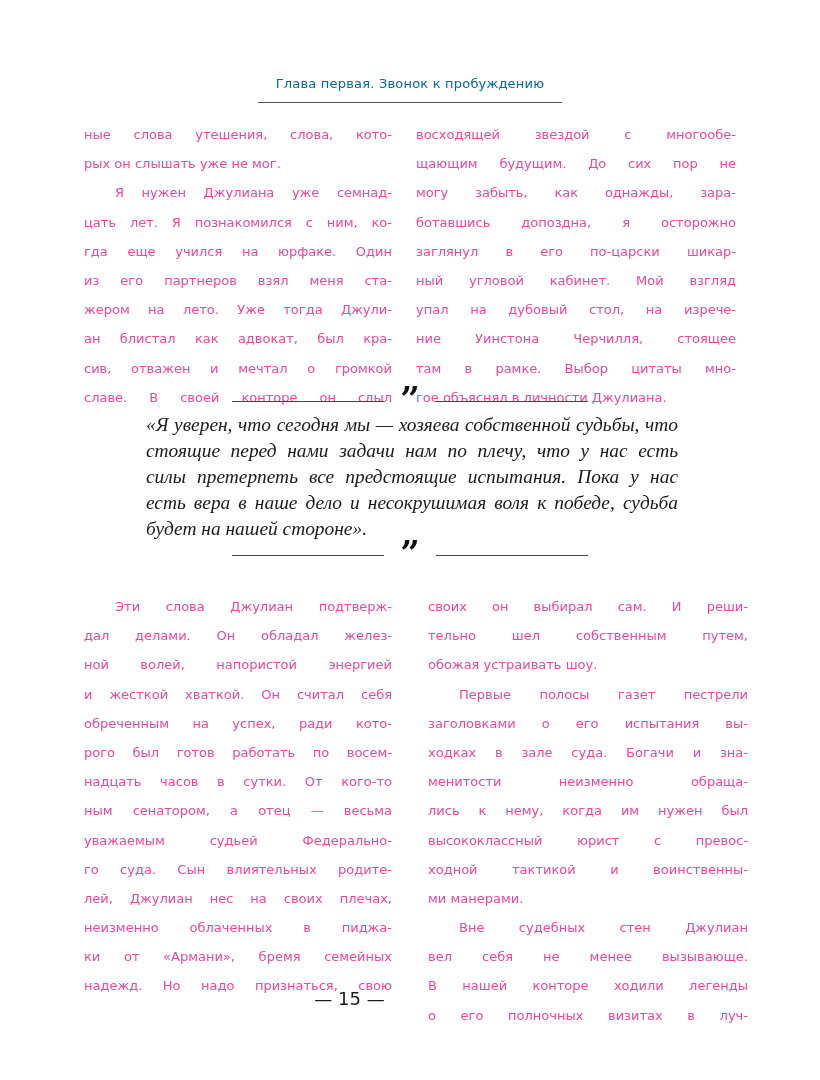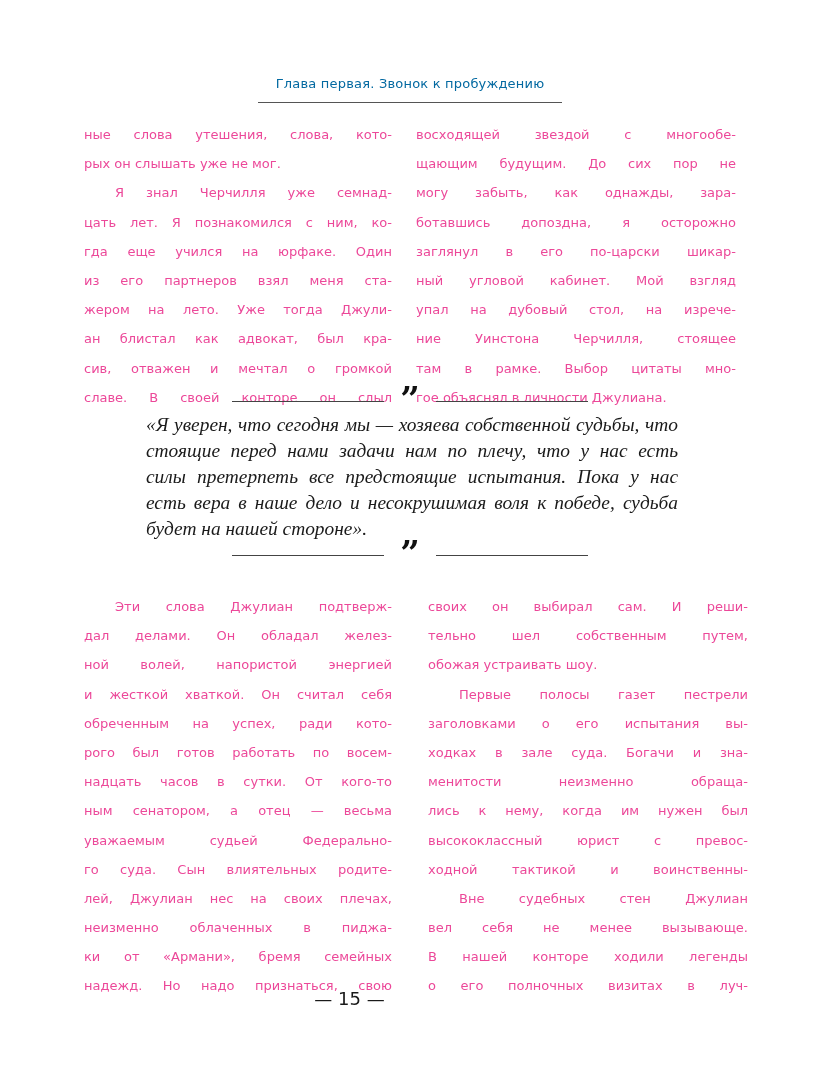--- a/index.html
+++ b/index.html
@@ -52,21 +52,21 @@
 </style>
 </head>
 <body>
 
 <div class="header">Глава первая.  Звонок к пробуждению</div>
 <div class="header-rule"></div>
 
 <div class="col col-left-top">
     <span class="line">ные слова утешения, слова, кото-</span>
     <span class="line last">рых он слышать уже не мог.</span>
-    <span class="line indent">Я знал Черчилля уже семнад-</span>
+    <span class="line indent">Я нужен Джулиана уже семнад-</span>
     <span class="line">цать лет. Я познакомился с ним, ко-</span>
     <span class="line">гда еще учился на юрфаке. Один</span>
     <span class="line">из его партнеров взял меня ста-</span>
     <span class="line">жером на лето. Уже тогда Джули-</span>
     <span class="line">ан блистал как адвокат, был кра-</span>
     <span class="line">сив, отважен и мечтал о громкой</span>
     <span class="line">славе. В своей конторе он слыл</span>
   </div>
 <div class="col col-right-top">
     <span class="line">восходящей звездой с многообе-</span>
@@ -121,19 +121,20 @@
     <span class="line">своих он выбирал сам. И реши-</span>
     <span class="line">тельно шел собственным путем,</span>
     <span class="line last">обожая устраивать шоу.</span>
     <span class="line indent">Первые полосы газет пестрели</span>
     <span class="line">заголовками о его испытания вы-</span>
     <span class="line">ходках в зале суда. Богачи и зна-</span>
     <span class="line">менитости неизменно обраща-</span>
     <span class="line">лись к нему, когда им нужен был</span>
     <span class="line">высококлассный юрист с превос-</span>
     <span class="line">ходной тактикой и воинственны-</span>
+    <span class="line last">ми манерами.</span>
     <span class="line indent">Вне судебных стен Джулиан</span>
     <span class="line">вел себя не менее вызывающе.</span>
     <span class="line">В нашей конторе ходили легенды</span>
     <span class="line">о его полночных визитах в луч-</span>
   </div>
 
 <div class="page-number">— 15 —</div>
 
 </body></html>

